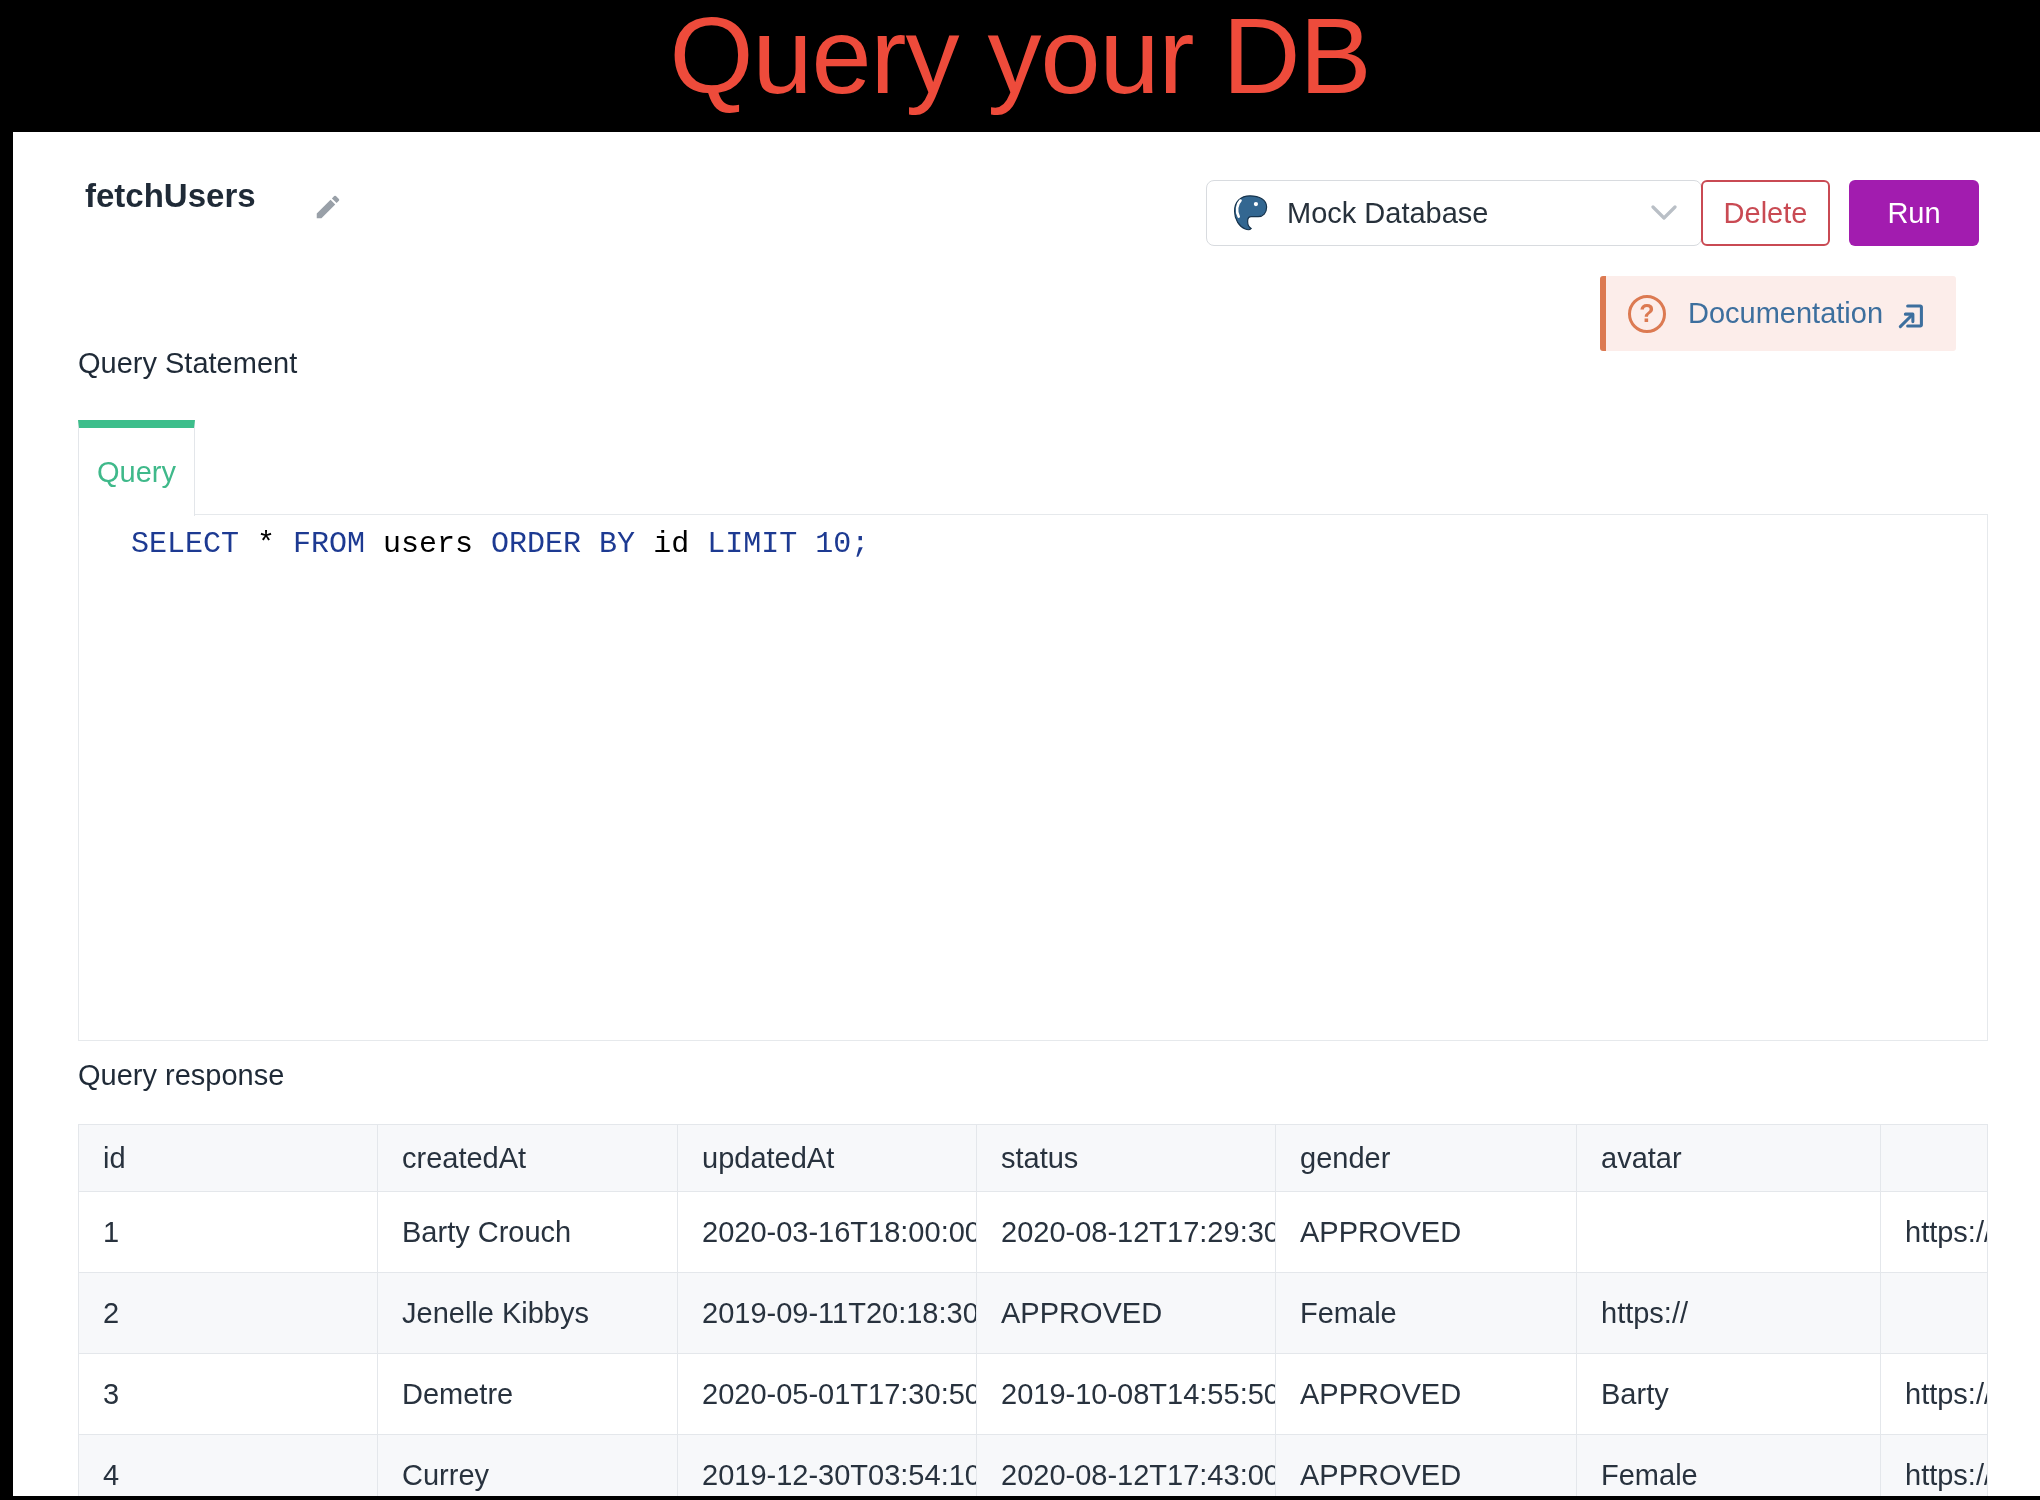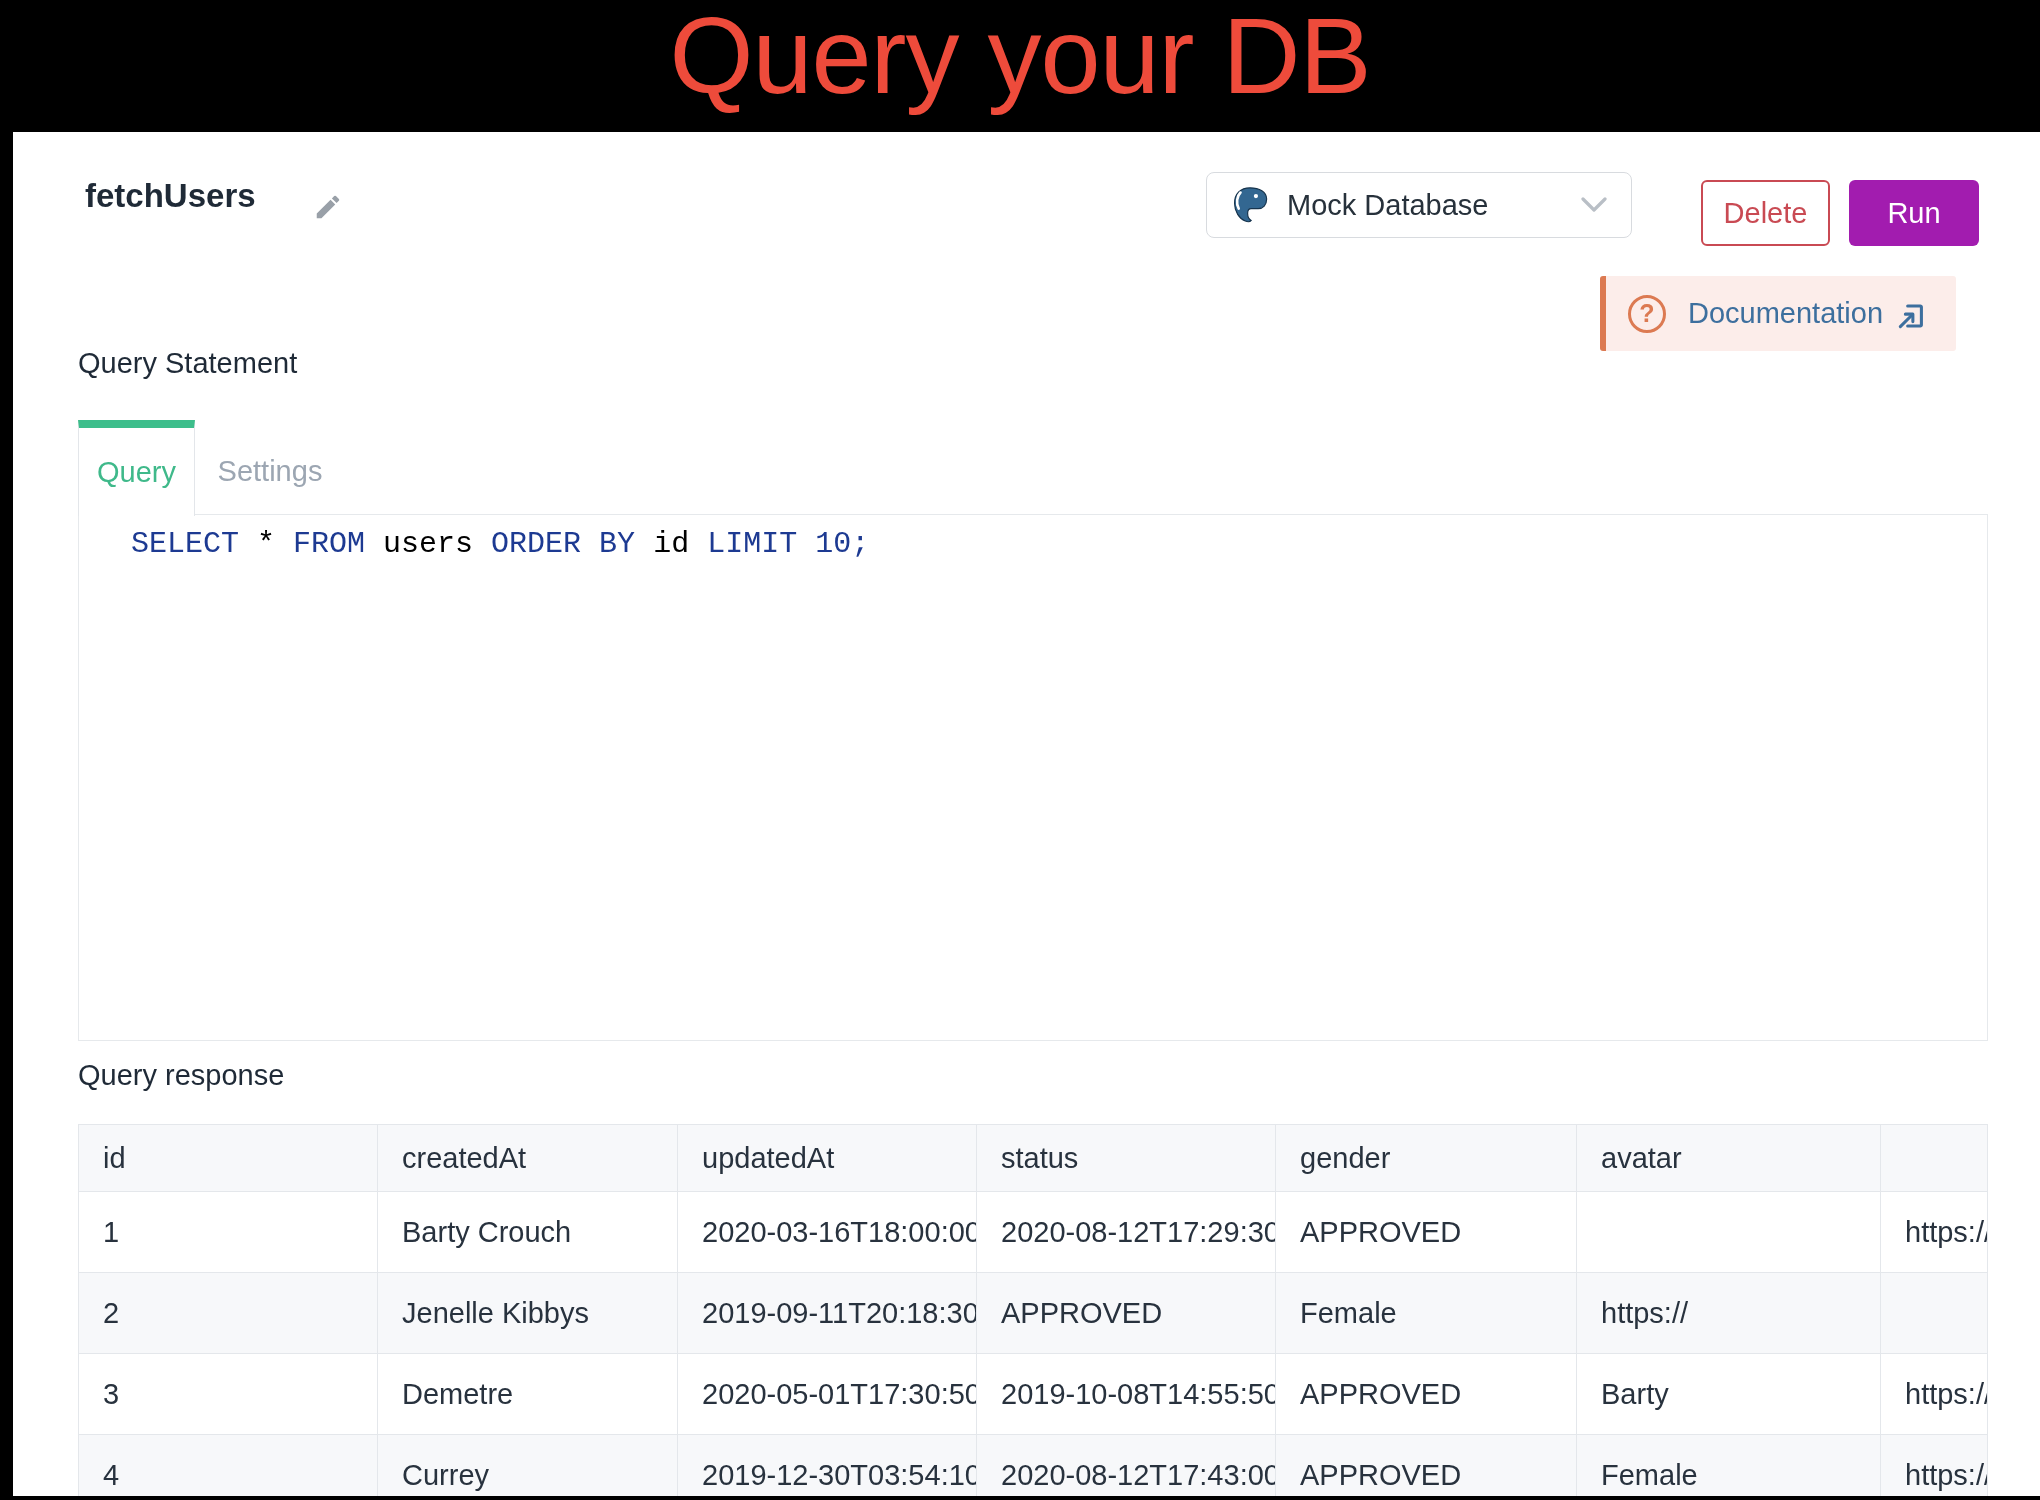--- a/index.html
+++ b/index.html
@@ -10,21 +10,21 @@
               text-align:center;color:#EE4B3B;font-size:108px;line-height:124px;
               font-weight:400;letter-spacing:-1px;white-space:nowrap;}
 
   .panel{position:absolute;left:13px;top:132px;width:2027px;height:1364px;
          background:#fff;overflow:hidden;}
 
   .query-title{position:absolute;left:72px;top:42px;font-size:33px;font-weight:600;
                color:#1F2A37;line-height:44px;}
   .pencil{position:absolute;left:300px;top:60px;width:30px;height:30px;cursor:pointer;}
 
-  .ds-dropdown{position:absolute;left:1193px;top:40px;width:426px;height:66px;
+  .ds-dropdown{position:absolute;left:1193px;top:48px;width:496px;height:66px;
                border:1px solid #D8DBDF;border-radius:8px;background:#fff;
                display:flex;align-items:center;padding:0 24px;box-sizing:border-box;cursor:pointer;}
   .ds-label{font-size:29px;color:#27313B;margin-left:18px;flex:1;}
   .btn{position:absolute;top:48px;height:66px;border-radius:6px;font-size:29px;
        display:flex;align-items:center;justify-content:center;box-sizing:border-box;cursor:pointer;}
   .btn-delete{left:1688px;width:129px;background:#fff;border:2px solid #C94A53;color:#C94A53;}
   .btn-run{left:1836px;width:130px;background:#a21caf;border:none;color:#fff;}
 
   .doc-banner{position:absolute;left:1587px;top:144px;width:356px;height:75px;
               background:#FCEDEA;border-left:6px solid #DC7A52;border-radius:3px;
@@ -104,21 +104,20 @@
     <span class="doc-label">Documentation</span>
     <svg class="doc-ext-icon" width="32" height="32" viewBox="0 0 24 24">
       <path d="M9.5 4.5H19a.8.8 0 0 1 .8.8v13.4a.8.8 0 0 1-.8.8H9.5" fill="none" stroke="#3D6F9E" stroke-width="2.3" stroke-linecap="round"></path>
       <path d="M4 20l8.2-8.2" stroke="#3D6F9E" stroke-width="2.3" fill="none" stroke-linecap="round"></path>
       <path d="M13.4 16.2v-5.6H7.8" fill="none" stroke="#3D6F9E" stroke-width="2.3" stroke-linecap="round" stroke-linejoin="round"></path>
     </svg>
   </div>
 
   <div class="section-label lbl-statement">Query Statement</div>
 
-  <div class="tab-settings">Settings</div>
   <div class="tab-query">Query</div>
 
   <div class="code-panel"><span id="sql-line"><span class="tok-kw">SELECT</span><span class="tok-pl"> * </span><span class="tok-kw">FROM</span><span class="tok-pl"> users </span><span class="tok-kw">ORDER BY</span><span class="tok-pl"> id </span><span class="tok-kw">LIMIT</span><span class="tok-pl"> </span><span class="tok-num">10;</span></span></div>
 
   <div class="section-label lbl-response">Query response</div>
 
   <div class="rs-table">
     <div class="rs-row head">
       <div class="rs-cell">id</div>
       <div class="rs-cell">createdAt</div>

